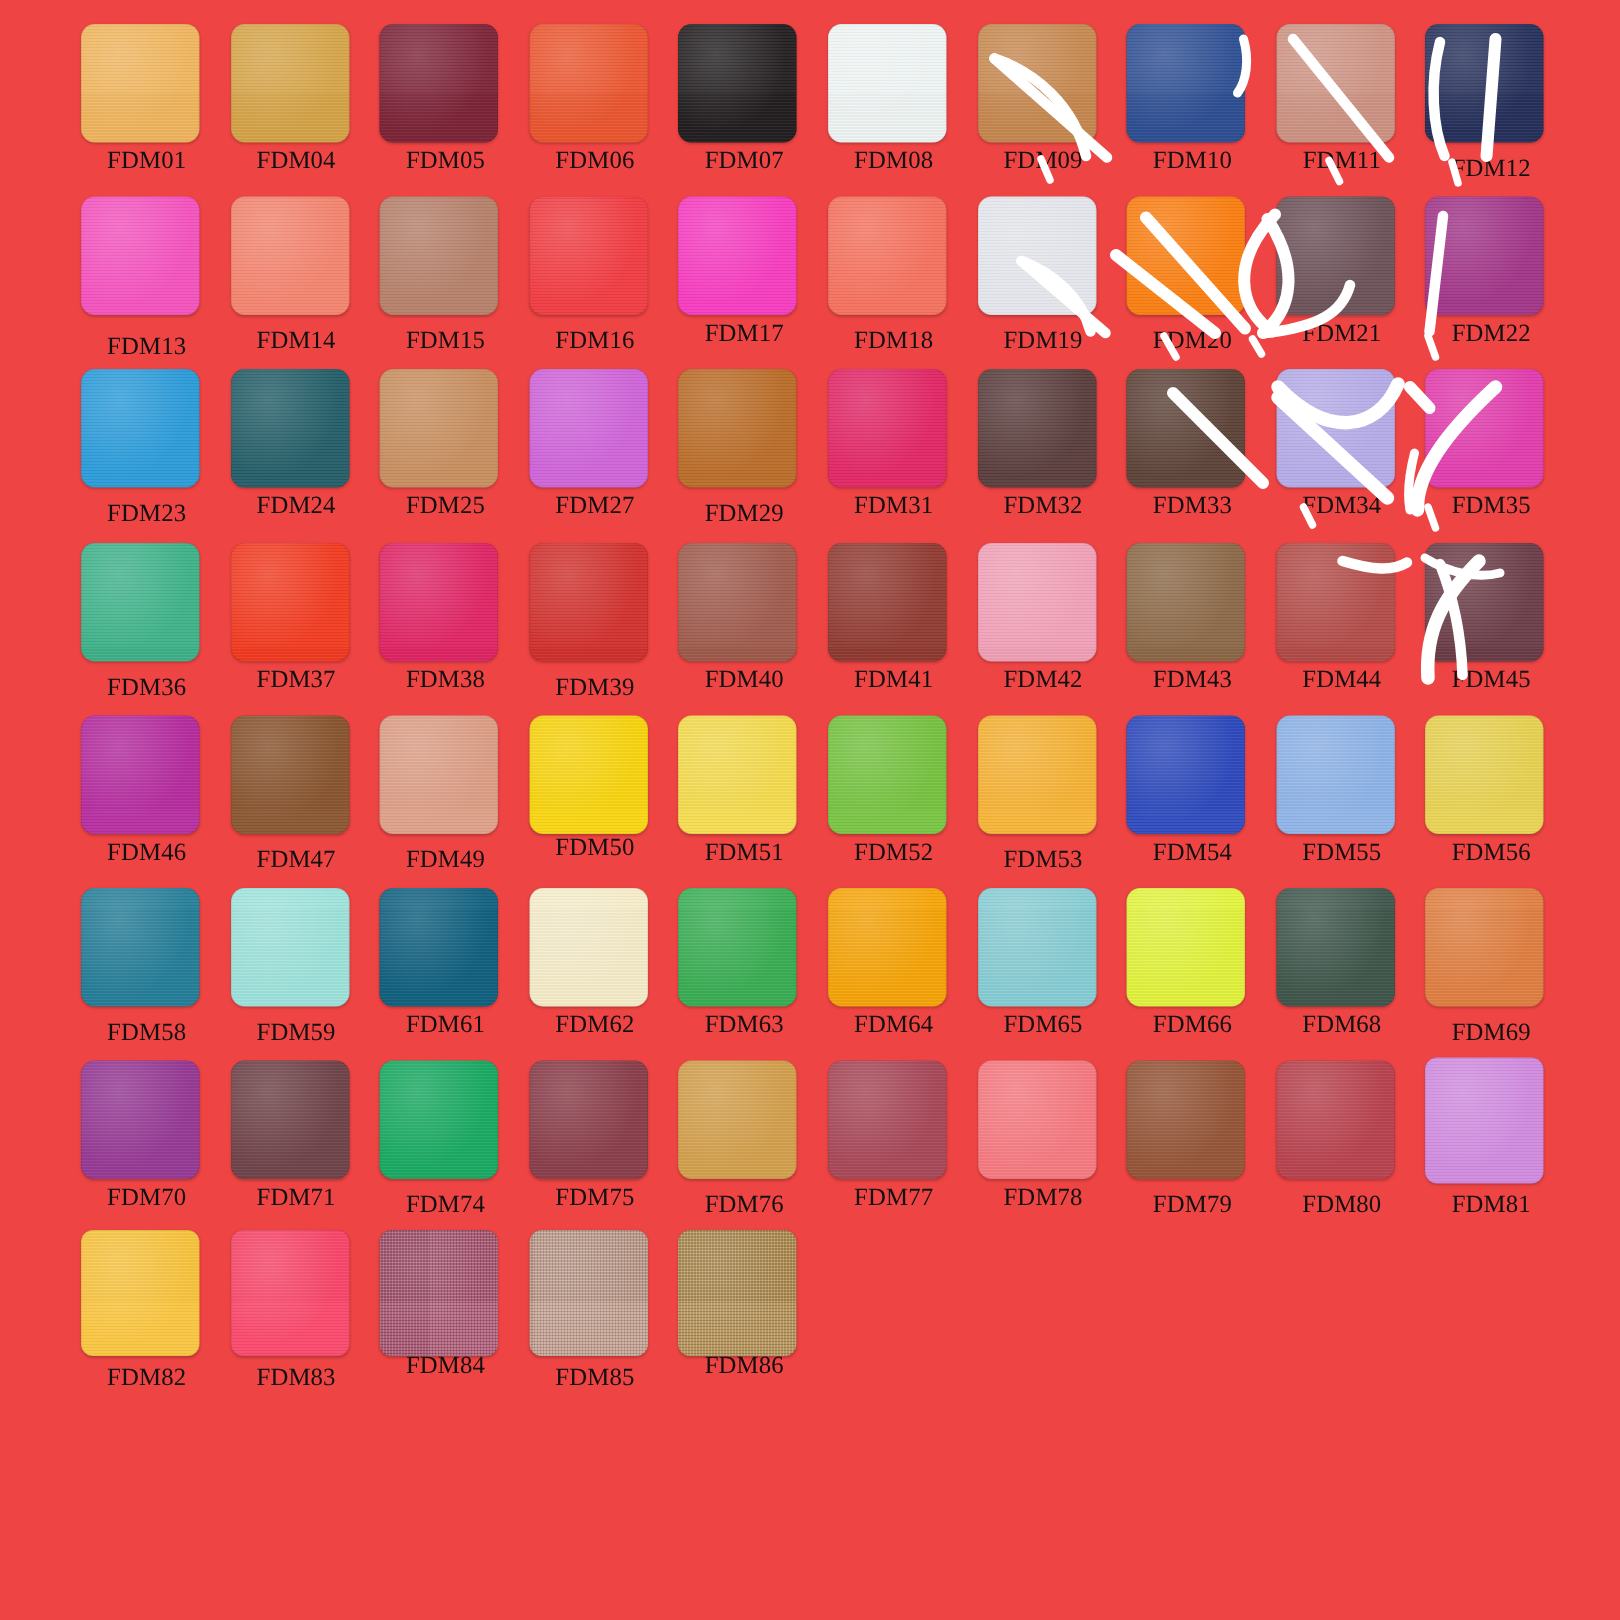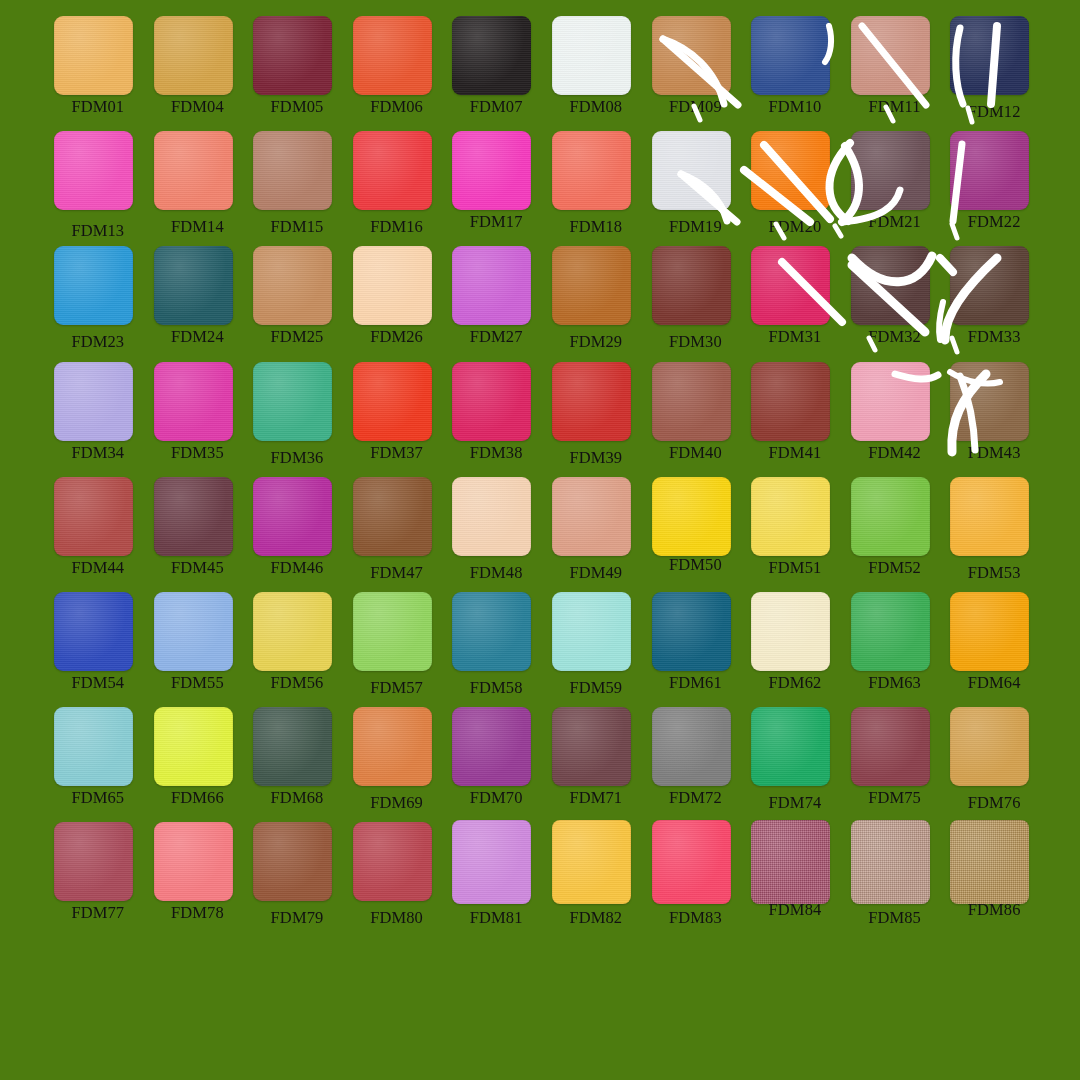--- a/index.html
+++ b/index.html
@@ -15,21 +15,21 @@
     -webkit-font-smoothing: antialiased;
     overflow: hidden;
     position: relative;
   }
 
   #sheet {
     position: absolute;
     left: 0; top: 0;
     width: 1080px;
     height: 1080px;
-    background: #4d7c0f;
+    background: #ef4444;
   }
 
   #grid {
     position: absolute;
     left: 48px;
     top: 14px;
     width: 996px;
     display: grid;
     grid-template-columns: repeat(10, 99.6px);
     grid-auto-rows: 115.2px;
@@ -194,36 +194,28 @@
       </div>
       <div class="cell">
         <div class="chip" style="background: rgb(34, 92, 102);"></div>
         <div class="label v0">FDM24</div>
       </div>
       <div class="cell">
         <div class="chip" style="background: rgb(198, 141, 94);"></div>
         <div class="label v0">FDM25</div>
       </div>
       <div class="cell">
-        <div class="chip" style="background: rgb(251, 213, 174);"></div>
-        <div class="label v0">FDM26</div>
-      </div>
-      <div class="cell">
         <div class="chip" style="background: rgb(205, 98, 215);"></div>
         <div class="label v0">FDM27</div>
       </div>
       <div class="cell">
         <div class="chip" style="background: rgb(184, 107, 39);"></div>
         <div class="label v1">FDM29</div>
       </div>
       <div class="cell">
-        <div class="chip" style="background: rgb(123, 55, 48);"></div>
-        <div class="label v1">FDM30</div>
-      </div>
-      <div class="cell">
         <div class="chip" style="background: rgb(224, 37, 101);"></div>
         <div class="label v0">FDM31</div>
       </div>
       <div class="cell">
         <div class="chip" style="background: rgb(88, 60, 59);"></div>
         <div class="label v0">FDM32</div>
       </div>
       <div class="cell">
         <div class="chip" style="background: rgb(91, 65, 54);"></div>
         <div class="label v0">FDM33</div>
@@ -278,24 +270,20 @@
       </div>
       <div class="cell">
         <div class="chip" style="background: rgb(182, 46, 160);"></div>
         <div class="label v0">FDM46</div>
       </div>
       <div class="cell">
         <div class="chip" style="background: rgb(138, 86, 49);"></div>
         <div class="label v1">FDM47</div>
       </div>
       <div class="cell">
-        <div class="chip" style="background: rgb(246, 211, 180);"></div>
-        <div class="label v1">FDM48</div>
-      </div>
-      <div class="cell">
         <div class="chip" style="background: rgb(222, 160, 136);"></div>
         <div class="label v1">FDM49</div>
       </div>
       <div class="cell">
         <div class="chip" style="background: rgb(249, 213, 17);"></div>
         <div class="label v3">FDM50</div>
       </div>
       <div class="cell">
         <div class="chip" style="background: rgb(245, 220, 81);"></div>
         <div class="label v0">FDM51</div>
@@ -314,24 +302,20 @@
       </div>
       <div class="cell">
         <div class="chip" style="background: rgb(143, 180, 232);"></div>
         <div class="label v0">FDM55</div>
       </div>
       <div class="cell">
         <div class="chip" style="background: rgb(232, 211, 84);"></div>
         <div class="label v0">FDM56</div>
       </div>
       <div class="cell">
-        <div class="chip" style="background: rgb(146, 213, 95);"></div>
-        <div class="label v1">FDM57</div>
-      </div>
-      <div class="cell">
         <div class="chip" style="background: rgb(39, 127, 153);"></div>
         <div class="label v1">FDM58</div>
       </div>
       <div class="cell">
         <div class="chip" style="background: rgb(159, 227, 220);"></div>
         <div class="label v1">FDM59</div>
       </div>
       <div class="cell">
         <div class="chip" style="background: rgb(18, 97, 128);"></div>
         <div class="label v0">FDM61</div>
@@ -364,24 +348,20 @@
         <div class="chip" style="background: rgb(224, 128, 67);"></div>
         <div class="label v1">FDM69</div>
       </div>
       <div class="cell">
         <div class="chip" style="background: rgb(151, 59, 150);"></div>
         <div class="label v0">FDM70</div>
       </div>
       <div class="cell">
         <div class="chip" style="background: rgb(112, 69, 75);"></div>
         <div class="label v0">FDM71</div>
-      </div>
-      <div class="cell">
-        <div class="chip" style="background: rgb(126, 126, 126);"></div>
-        <div class="label v0">FDM72</div>
       </div>
       <div class="cell">
         <div class="chip" style="background: rgb(28, 171, 100);"></div>
         <div class="label v1">FDM74</div>
       </div>
       <div class="cell">
         <div class="chip" style="background: rgb(139, 64, 76);"></div>
         <div class="label v0">FDM75</div>
       </div>
       <div class="cell">

